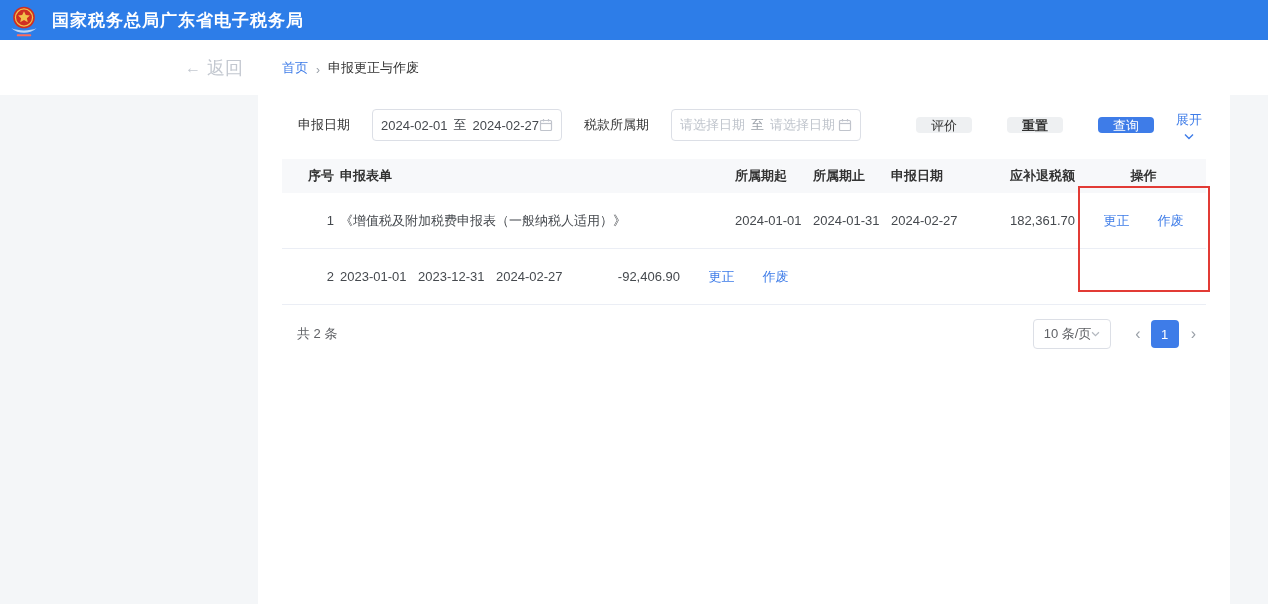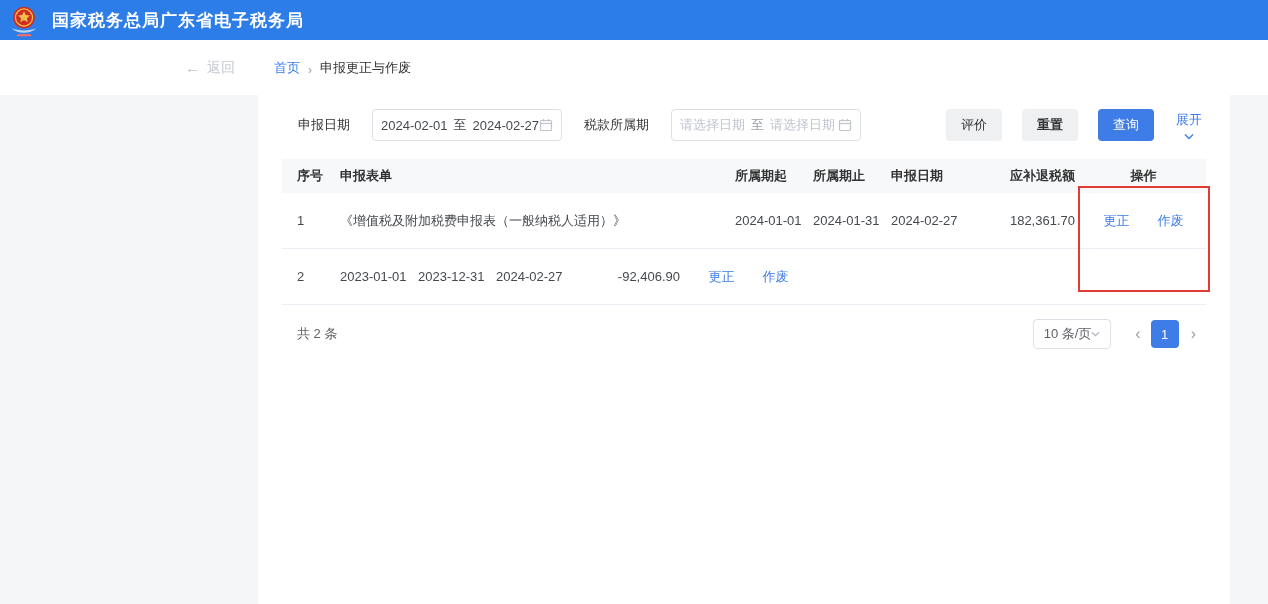--- a/index.html
+++ b/index.html
@@ -8,54 +8,54 @@
 
   
   .topbar { height:40px; background:#2d7de8; display:flex; align-items:center; padding-left:6px; position:relative; z-index:3; }
   .logo { width:36px; height:36px; margin-top:4px; flex:0 0 auto; }
   .topbar-title { color:#fff; font-size:17px; font-weight:bold; margin-left:10px; letter-spacing:1px; }
 
   
   .crumb-strip { height:55px; background:#fff; display:flex; align-items:center; padding-left:185px; }
   .back-group { display:flex; align-items:center; color:#c3c8d0; cursor:pointer; }
   .back-arrow { font-size:16px; margin-right:6px; }
-  .back-label { font-size:14px;text-align:right; }
+  .back-label { font-size:18px;text-align:right; }
   .crumbs { display:flex; align-items:flex-end; margin-left:39px; }
   .crumb-home { color:#3e7ce8; cursor:pointer; }
   .crumb-sep { color:#9aa0a8; margin:0 8px; font-size:12px; }
   .crumb-current { color:#333; font-weight:500; }
 
   
   .main { height:509px; background:#f4f6f8; }
   .card { position:relative; margin-left:258px; width:972px; height:100%; background:#fff; padding:0 24px; }
 
   
   .filter-row { display:flex; align-items:center; padding-top:14px; height:46px; }
   .f-label { color:#333; margin:0 10px 0 6px; white-space:nowrap; }
   .f-label.first { margin-left:16px; }
   .date-range { display:flex; align-items:center; width:190px; height:32px; border:1px solid #dcdfe6; border-radius:4px; padding:0 8px; background:#fff;margin-left:12px; }
   .date-range .dval { color:#45494e; white-space:nowrap; }
   .date-range .dph { color:#bfc4cc; white-space:nowrap; }
   .date-range .to { margin:0 6px; color:#45494e; }
   .date-range .to.muted { color:#9aa0a8; }
   .date-range svg { margin-left:auto; flex:0 0 auto; }
   .spacer { flex:1; }
-  .btn { height:32px; padding:0 15px; border:none; border-radius:4px; font-size:13px; cursor:pointer;
-         background:#eef0f2; color:#333; margin-left:20px; font-family:inherit; }
+  .btn { height:16px; padding:0 15px; border:none; border-radius:4px; font-size:13px; cursor:pointer;
+         background:#eef0f2; color:#333; margin-left:35px; font-family:inherit; }
   .btn.bold { font-weight:600; }
   .btn.primary { background:#3e7ce8; color:#fff; }
   .expand-link { color:#3e7ce8; margin-left:22px; margin-right:4px; display:flex; align-items:center; gap:4px; cursor:pointer; white-space:nowrap;flex-direction:column; }
 
   
   .table { margin-top:18px; }
   .t-row { display:flex; align-items:center; }
   .t-head { background:#f7f8fa; height:34px; font-weight:bold; color:#333; }
   .t-body .t-row { height:56px; border-bottom:1px solid #ebeef5; color:#45494e; }
   .col { padding-right:6px; white-space:nowrap; overflow:hidden; }
-  .col-no     { width:58px;  padding-left:15px; }
+  .col-no     { width:58px;  padding-left:15px;text-align:right; }
   .col-form   { flex:1; }
   .col-start  { width:78px; }
   .col-end    { width:78px; }
   .col-date   { width:110px; }
   .col-amount { width:80px; text-align:right; }
   .col-action { width:125px; display:flex; justify-content:center; gap:28px; padding-right:0; }
   .t-head .col-action { display:block; text-align:center; }
   .op-link { color:#3e7ce8; cursor:pointer; }
 
   

